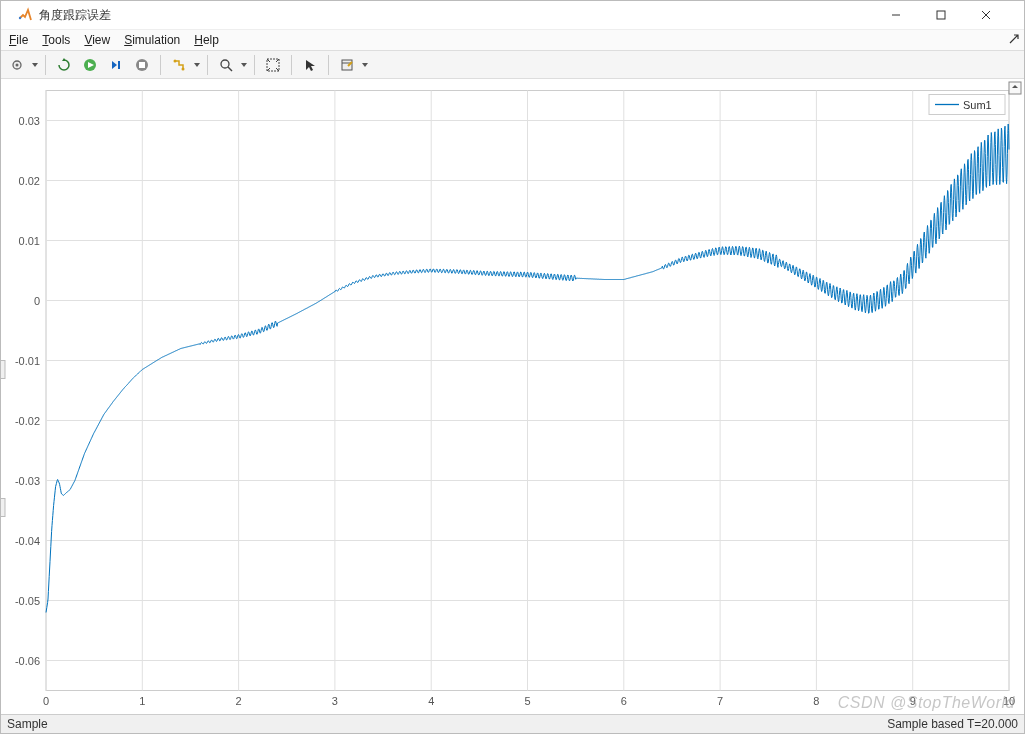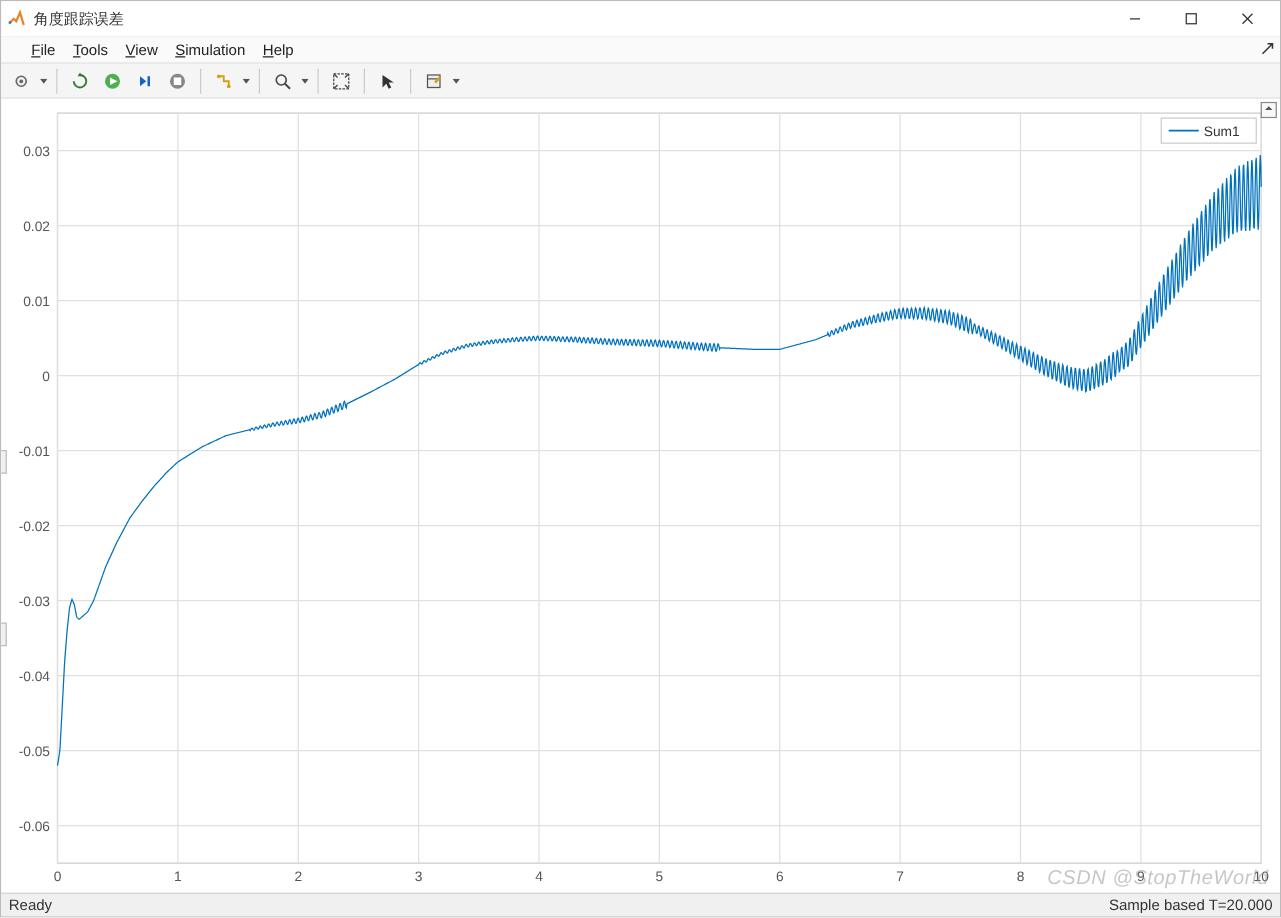--- a/index.html
+++ b/index.html
@@ -1,23 +1,23 @@
 <!DOCTYPE html>
 <html><head>
 <meta charset="utf-8">
 <style>
   * { box-sizing: border-box; margin: 0; padding: 0; }
   html, body { width: 1025px; height: 734px; font-family: "Segoe UI", Tahoma, sans-serif; font-size: 12px; background: #f0f0f0; overflow: hidden; }
   .window { width: 1025px; height: 734px; display: flex; flex-direction: column; border: 1px solid #bbb; background: #fff; }
-  .titlebar { height: 30px; background: #fff; display: flex; align-items: center; padding: 0 4px; border-bottom: 1px solid #eee; }
+  .titlebar { height: 30px; background: #fff; display: flex; align-items: center; padding: 0 16px; border-bottom: 1px solid #eee; }
   .titlebar .icon-app { width: 16px; height: 16px; margin-right: 6px; }
   .titlebar .title { flex: 1; color: #333; }
   .winbtns { display: flex; gap: 0; }
   .winbtn { width: 45px; height: 28px; display: flex; align-items: center; justify-content: center; color: #555; }
-  .menubar { height: 22px; background: #fafafa; display: flex; align-items: center; padding-left: 24px; gap: 14px; border-bottom: 1px solid #ddd; color: #222; }
+  .menubar { height: 22px; background: #fafafa; display: flex; align-items: center; padding-left: 8px; gap: 14px; border-bottom: 1px solid #ddd; color: #222; }
   .menubar .mi { position:relative; }
   .menubar .mi .ul { text-decoration: underline; }
   .menubar .spacer { flex: 1; }
   .menubar .arrow { margin-right: 4px; }
   .toolbar { height: 28px; background: #f5f5f5; display: flex; align-items: center; padding-left: 4px; gap: 2px; border-bottom: 1px solid #ddd; }
   .tbtn { width: 24px; height: 22px; display: flex; align-items: center; justify-content: center; border: 1px solid transparent; border-radius: 2px; }
   .tsep { width: 1px; height: 20px; background: #ccc; margin: 0 4px; }
   .dd { width: 8px; display:flex; align-items:center; justify-content:center;}
   .chartarea { flex: 1; position: relative; background: #fff; }
   .statusbar { height: 20px; background: #f0f0f0; border-top: 1px solid #ccc; display: flex; align-items: center; padding: 0 6px; color: #333; }
@@ -216,18 +216,18 @@
         <rect x="-2" y="280" width="6" height="18" fill="#f0f0f0" stroke="#bbb"></rect>
         <rect x="-2" y="418.00000000000006" width="6" height="18" fill="#f0f0f0" stroke="#bbb"></rect>
       </svg>
     <span class="expand-icon"><svg width="14" height="14">
           <rect x="1" y="1" width="12" height="12" stroke="#888" fill="#f8f8f8"></rect>
           <path d="M4 7 L7 4 L10 7 Z" fill="#555"></path>
         </svg></span>
   </div>
 
   <div class="statusbar">
-    <span>Ready</span>
+    <span>Sample</span>
     <span class="sp"></span>
     <span>Sample based  T=20.000</span>
   </div>
   <div class="watermark">CSDN @StopTheWorld</div>
 </div>
 
 </body></html>

